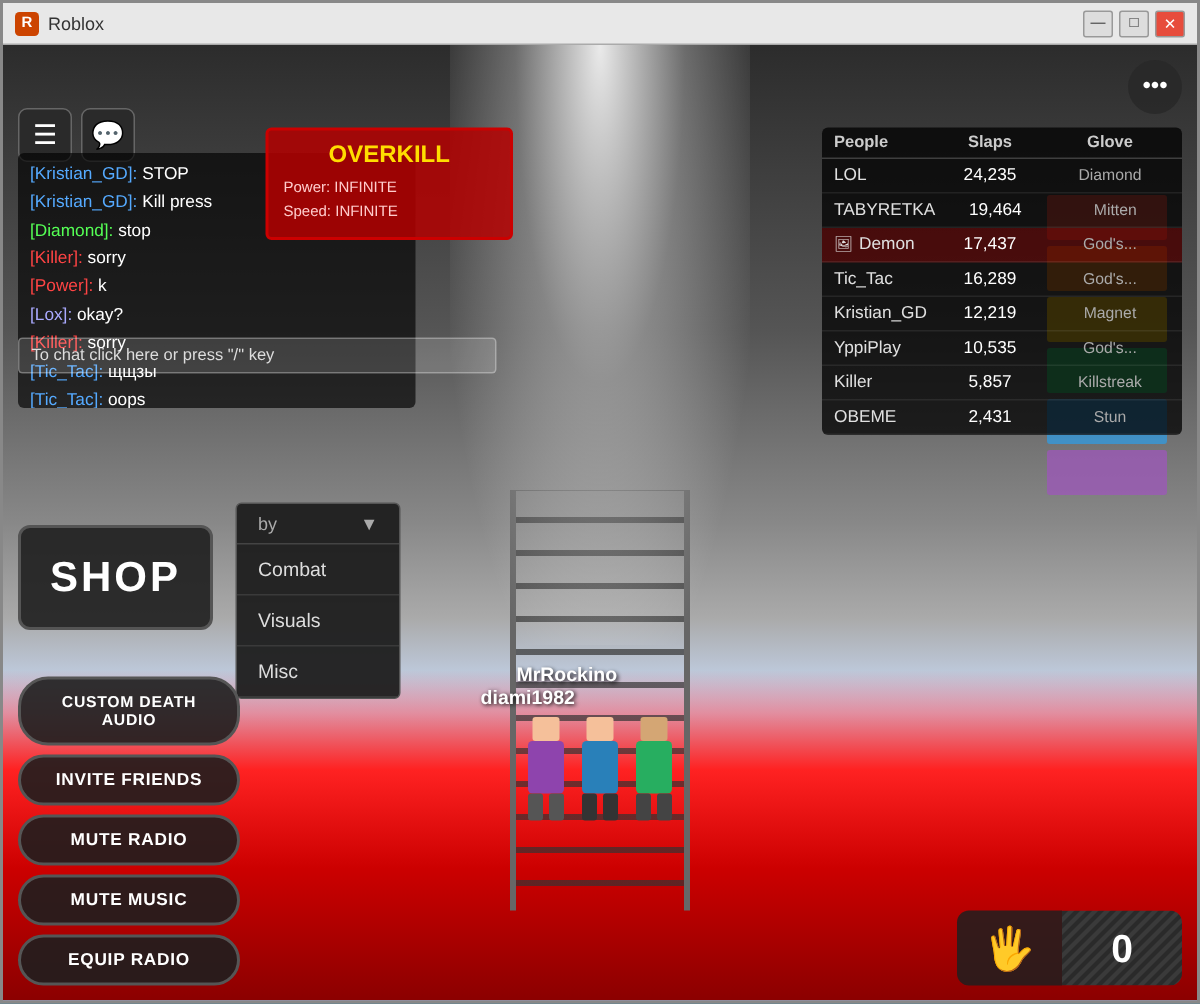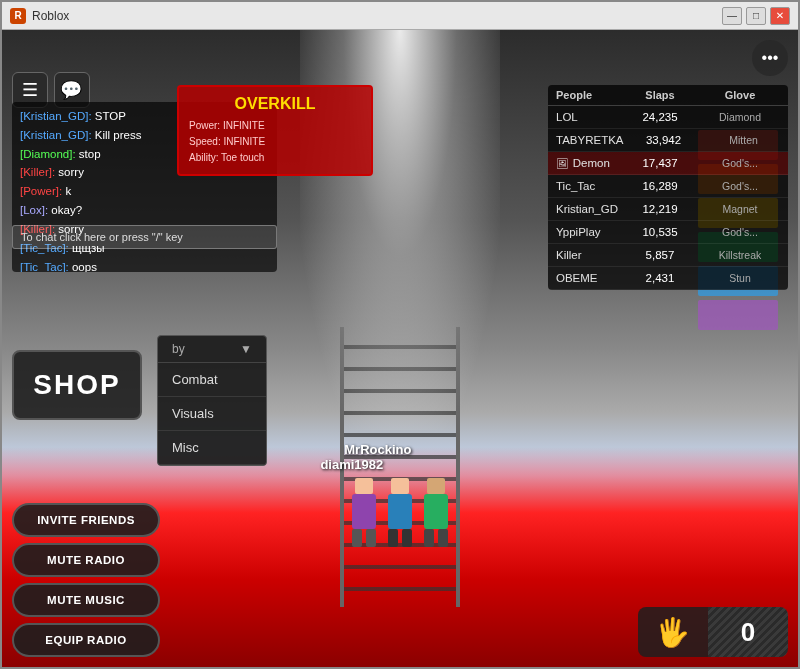--- a/index.html
+++ b/index.html
@@ -189,21 +189,21 @@
     .chat-message {
       font-size: 11.5px;
       line-height: 1.55;
       margin-bottom: 1px;
     }
 
     .chat-input-bar {
       position: absolute;
       top: 195px;
       left: 10px;
-      width: 265px;
+      width: 319px;
       background: rgba(255,255,255,0.15);
       border: 1px solid rgba(255,255,255,0.3);
       border-radius: 3px;
       padding: 5px 8px;
       color: #ddd;
       font-size: 11px;
     }
 
     
     .top-left-icons {
@@ -404,21 +404,21 @@
       font-size: 26px;
       font-weight: bold;
       padding: 0 16px;
     }
 
     
     .overkill-box {
       position: absolute;
       top: 55px;
       left: 175px;
-      width: 196px;
+      width: 165px;
       background: rgba(180,0,0,0.85);
       border: 2px solid #cc0000;
       border-radius: 4px;
       padding: 8px 10px;
       color: white;
     }
 
     .overkill-title {
       font-size: 16px;
       font-weight: bold;
@@ -534,40 +534,39 @@
       </div>
 
     </div>
 
     <div class="chat-input-bar">To chat click here or press "/" key</div>
 
     <div class="overkill-box">
       <div class="overkill-title">OVERKILL</div>
       <div class="overkill-line">Power: INFINITE</div>
       <div class="overkill-line">Speed: INFINITE</div>
-      <div class="overkill-line">Ability: Toe touch</div>
     </div>
 
     <div class="top-right-options">•••</div>
 
     <div class="leaderboard">
       <div class="lb-header">
         <span class="lb-header-cell">People</span>
         <span class="lb-header-cell" style="text-align:center;">Slaps</span>
         <span class="lb-header-cell" style="text-align:center;">Glove</span>
       </div>
 
       <div class="lb-row">
         <span class="lb-cell name">LOL</span>
         <span class="lb-cell slaps">24,235</span>
         <span class="lb-cell glove">Diamond</span>
       </div>
       <div class="lb-row">
         <span class="lb-cell name">TABYRETKA</span>
-        <span class="lb-cell slaps">33,942</span>
+        <span class="lb-cell slaps">19,464</span>
         <span class="lb-cell glove">Mitten</span>
       </div>
       <div class="lb-row highlight">
         <span class="lb-cell name lb-icon">
           <span style="font-size:10px;">🖼</span> Demon
         </span>
         <span class="lb-cell slaps">17,437</span>
         <span class="lb-cell glove">God's...</span>
       </div>
       <div class="lb-row">
@@ -603,20 +602,21 @@
       <div class="menu-by">
         <span>by</span>
         <span>▼</span>
       </div>
       <div class="menu-item">Combat</div>
       <div class="menu-item">Visuals</div>
       <div class="menu-item">Misc</div>
     </div>
 
     <div class="bottom-buttons">
+      <div class="game-btn" style="font-size:10.5px;">CUSTOM DEATH<br>AUDIO</div>
       <div class="game-btn">INVITE FRIENDS</div>
       <div class="game-btn">MUTE RADIO</div>
       <div class="game-btn">MUTE MUSIC</div>
       <div class="game-btn">EQUIP RADIO</div>
     </div>
 
     <div class="bottom-right-hud">
       <div class="hand-icon-box">
         <span style="font-size:28px;">🖐</span>
       </div>

